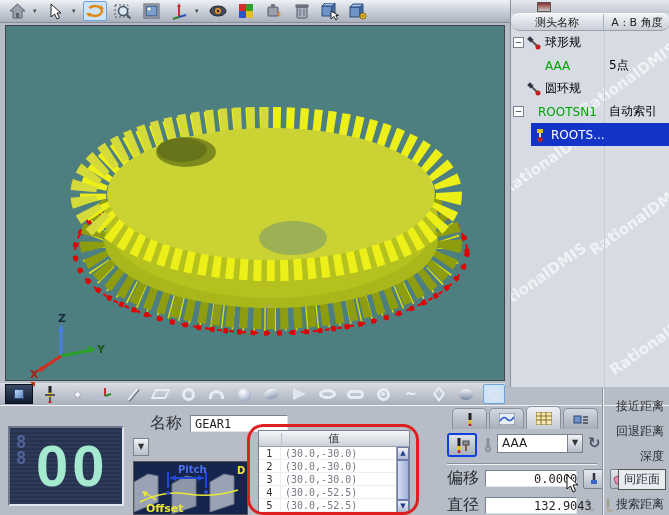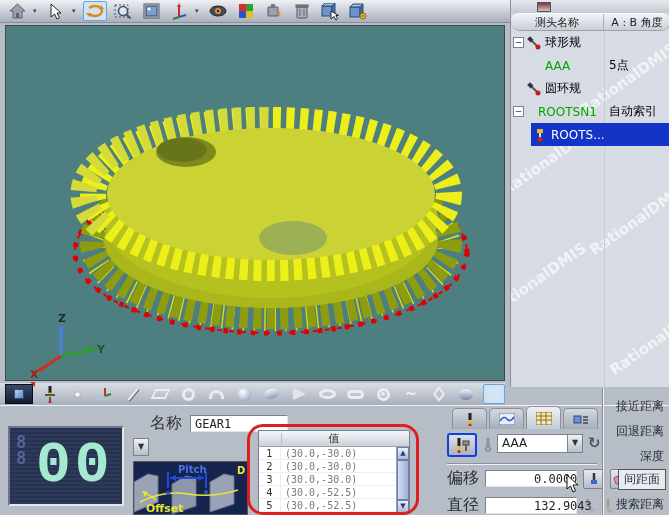--- a/index.html
+++ b/index.html
@@ -69,21 +69,21 @@
   .glyph { font-size:15px; font-weight:bold; color:#eef2f8; line-height:1; }
   .gear-glyph { font-size:16px; color:#dfe6f0; }
 
   
   .bottom { position:absolute; left:0; top:405px; width:669px; height:110px;
     background:#b7bdc7; border-top:1px solid #f0f2f5; }
 
   .led { position:absolute; left:8px; top:20px; width:116px; height:80px;
     background:repeating-linear-gradient(#27324f 0 2px,#2e3a59 2px 4px);
     border:2px solid; border-color:#6e7588 #e3e6ec #e3e6ec #6e7588; }
-  .led-big { position:absolute; left:26px; top:2px; font-family:Liberation Mono, monospace;
+  .led-big { position:absolute; left:26px; top:2px; font-family:Liberation Sans, sans-serif;
     font-size:58px; font-weight:bold; color:#a5ead0; letter-spacing:4px; line-height:72px; }
   .led-dim { position:absolute; left:6px; top:6px; font-family:"DejaVu Sans Mono","Liberation Mono",monospace;
     font-size:17px; font-weight:bold; color:#52659b; line-height:16px; }
 
   .fld { background:#fff; border:1px solid; border-color:#7a8290 #dfe3ea #dfe3ea #7a8290;
     font-size:12px; color:#222; padding:1px 4px; font-family:"DejaVu Sans Mono","Liberation Mono",monospace; }
   .lbl { color:#2c2f36; font-size:16px; }
 
   .name-row { position:absolute; left:150px; top:7px; display:flex; align-items:center; gap:8px; }
   .name-fld { width:98px; height:17px; }

